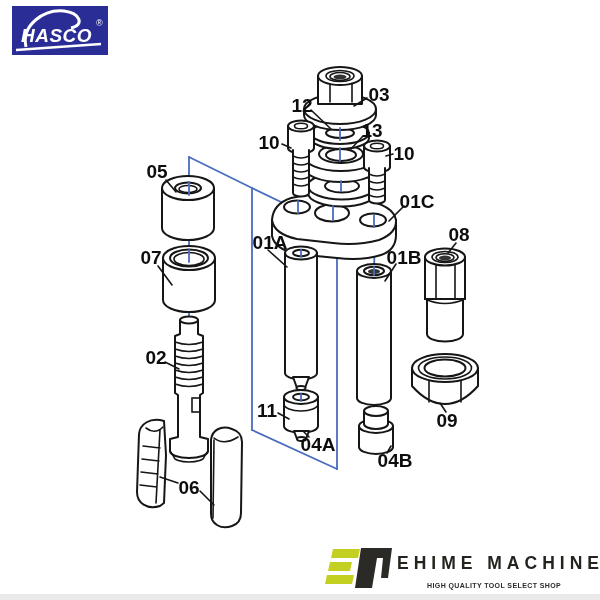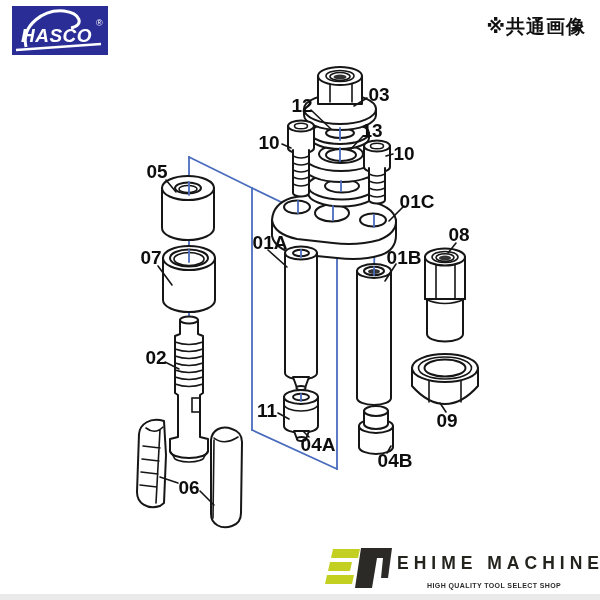--- a/index.html
+++ b/index.html
@@ -12,21 +12,20 @@
   svg .thin{fill:none;stroke:#161616;stroke-width:1.6;stroke-linecap:round;}
   svg .lead{fill:none;stroke:#161616;stroke-width:1.6;stroke-linecap:round;}
   svg .blue{fill:none;stroke:#4a6cbe;stroke-width:1.8;stroke-linecap:round;}
   .brandword{font-family:"Liberation Sans",sans-serif;}
 </style>
 </head>
 <body>
 
 <div class="canvas">
 
-  <div class="note">※共通画像</div>
 
   <svg width="600" height="600" viewBox="0 0 600 600">
 
     <g>
       <rect x="12" y="6" width="96" height="49" fill="#2a2d96"></rect>
       <path d="M26,47 C21,25 44,9 64,11 C80,13 85,25 71,28" fill="none" stroke="#fff" stroke-width="3"></path>
       <text x="21" y="42" font-size="19" font-style="italic" font-weight="bold" fill="#ffffff" letter-spacing="0.5">HASCO</text>
       <text x="96" y="26" font-size="9" fill="#ffffff">®</text>
       <path d="M16,50 L101,44" stroke="#fff" stroke-width="2.5"></path>
     </g>

